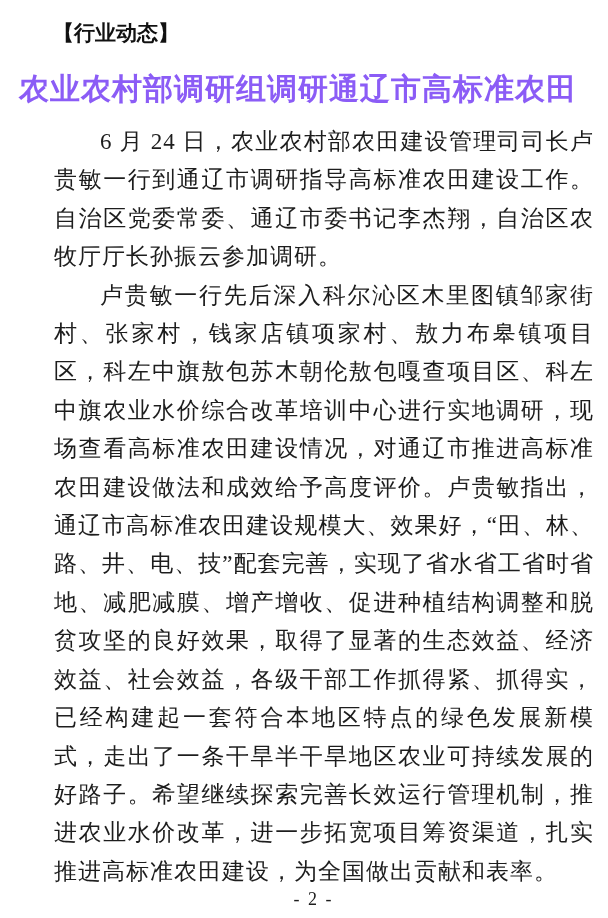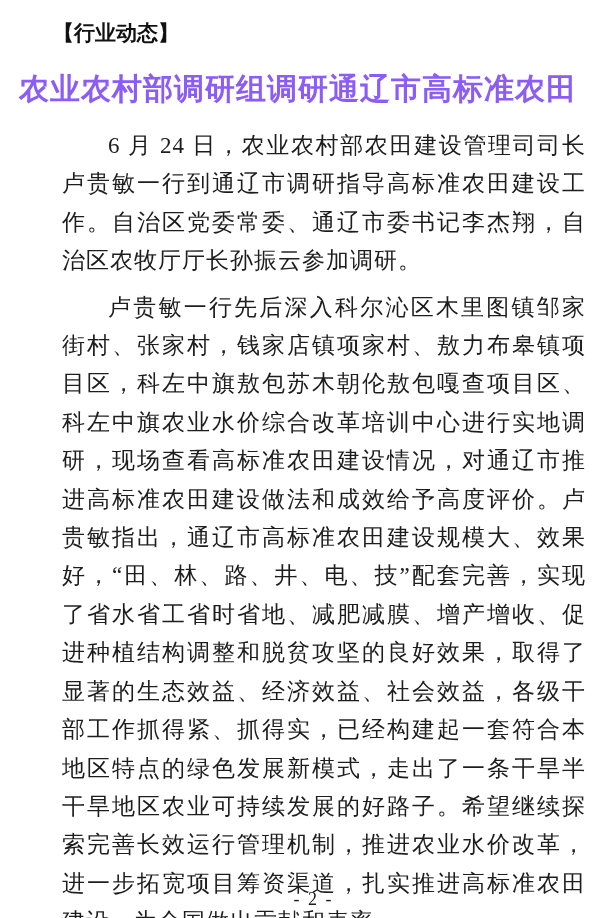--- a/index.html
+++ b/index.html
@@ -39,21 +39,21 @@
   .body-text {
     margin: 4px 33px 0 35px;
     font-size: 23px;
     line-height: 38.4px;
     text-align: justify;
     text-justify: inter-character;
     letter-spacing: 1px;
     color: #1d1d1d;
   }
   .body-text p {
-    margin: 8px;
+    margin: 0;
     text-indent: 2em;
   }
   .page-number {
     position: absolute;
     bottom: 8px;
     left: 0;
     width: 100%;
     text-align: center;
     font-size: 18px;
     color: #1d1d1d;

